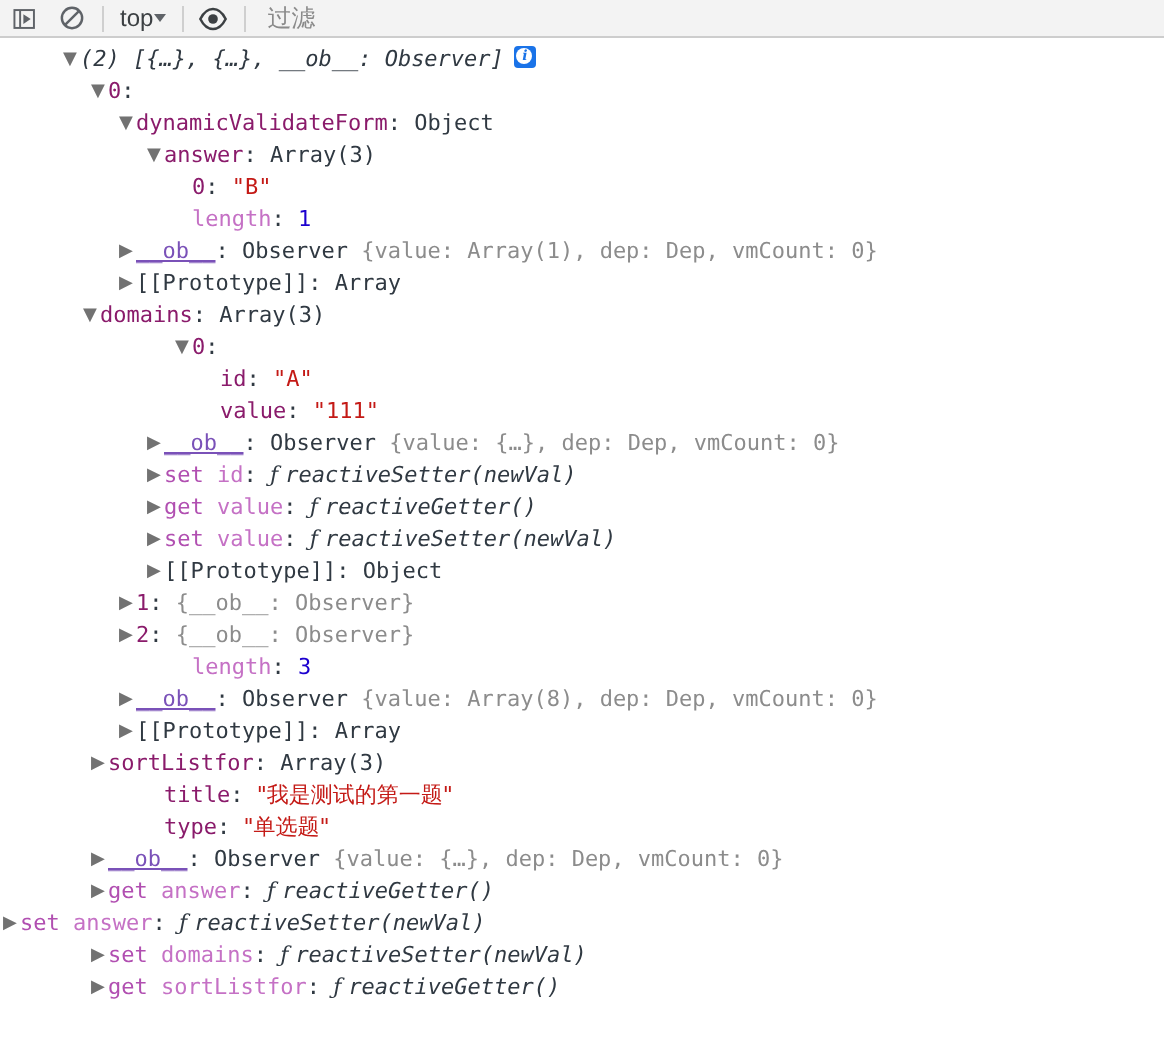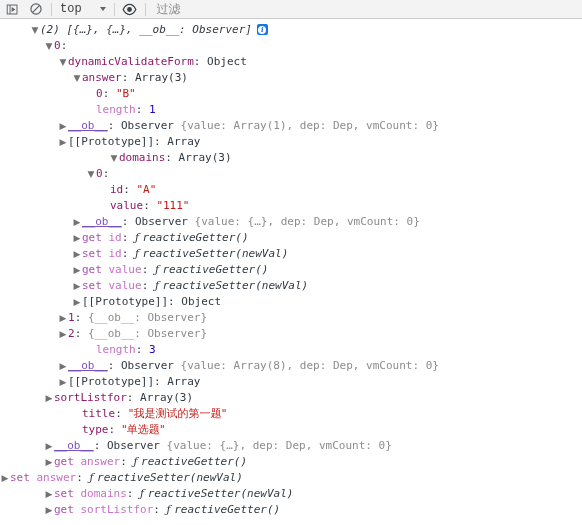--- a/index.html
+++ b/index.html
@@ -38,27 +38,26 @@
   }
   .tb-sep {
     width: 1px;
     height: 13px;
     background: #cfcfcf;
     margin: 0 3px;
   }
   .tb-select {
     display: flex;
     align-items: center;
-    gap: 18px;
+    gap: 0;
     padding: 0 5px;
     height: 17px;
     cursor: pointer;
     color: #3c4043;
     font-size: 12px;
-    font-family: Liberation Mono, monospace;
   }
   .caret {
     width: 0; height: 0;
     border-left: 3.5px solid transparent;
     border-right: 3.5px solid transparent;
     border-top: 4.5px solid #5f6368;
     display: inline-block;
   }
   .tb-filter {
     flex: 1;
@@ -176,26 +175,25 @@
 
 <div id="console">
     <div class="row" style="padding-left: 30px;"><span class="arrow">▼</span><span class="arraysum">(2) [{…}, {…}, __ob__: Observer]</span><span class="badge"><span class="ic">i</span></span></div>
     <div class="row" style="padding-left: 44px;"><span class="arrow">▼</span><span class="prop">0</span><span class="plain">:</span></div>
     <div class="row" style="padding-left: 58px;"><span class="arrow">▼</span><span class="prop">dynamicValidateForm</span><span class="plain">: </span><span class="objname">Object</span></div>
     <div class="row" style="padding-left: 72px;"><span class="arrow">▼</span><span class="prop">answer</span><span class="plain">: </span><span class="objname">Array(3)</span></div>
     <div class="row" style="padding-left: 86px;"><span class="arrow none">·</span><span class="prop">0</span><span class="plain">: </span><span class="str">"B"</span></div>
     <div class="row" style="padding-left: 86px;"><span class="arrow none">·</span><span class="prop-dim">length</span><span class="plain">: </span><span class="num">1</span></div>
     <div class="row" style="padding-left: 58px;"><span class="arrow">▶</span><span class="prop-ob">__ob__</span><span class="plain">: </span><span class="objname">Observer </span><span class="preview">{value: Array(1), dep: Dep, vmCount: 0}</span></div>
     <div class="row" style="padding-left: 58px;"><span class="arrow">▶</span><span class="proto">[[Prototype]]</span><span class="plain">: </span><span class="objname">Array</span></div>
-    <div class="row" style="padding-left: 109px;"><span class="arrow">▼</span><span class="prop">domains</span><span class="plain">: </span><span class="objname">Array(3)</span></div>
+    <div class="row" style="padding-left: 40px;"><span class="arrow">▼</span><span class="prop">domains</span><span class="plain">: </span><span class="objname">Array(3)</span></div>
     <div class="row" style="padding-left: 86px;"><span class="arrow">▼</span><span class="prop">0</span><span class="plain">:</span></div>
     <div class="row" style="padding-left: 100px;"><span class="arrow none">·</span><span class="prop">id</span><span class="plain">: </span><span class="str">"A"</span></div>
     <div class="row" style="padding-left: 100px;"><span class="arrow none">·</span><span class="prop">value</span><span class="plain">: </span><span class="str">"111"</span></div>
     <div class="row" style="padding-left: 72px;"><span class="arrow">▶</span><span class="prop-ob">__ob__</span><span class="plain">: </span><span class="objname">Observer </span><span class="preview">{value: {…}, dep: Dep, vmCount: 0}</span></div>
-    <div class="row" style="padding-left: 72px;"><span class="arrow">▶</span><span class="kw">get </span><span class="accessor">id</span><span class="plain">: </span><span class="fnsym">ƒ </span><span class="fn">reactiveGetter()</span></div>
     <div class="row" style="padding-left: 72px;"><span class="arrow">▶</span><span class="kw">set </span><span class="accessor">id</span><span class="plain">: </span><span class="fnsym">ƒ </span><span class="fn">reactiveSetter(newVal)</span></div>
     <div class="row" style="padding-left: 72px;"><span class="arrow">▶</span><span class="kw">get </span><span class="accessor">value</span><span class="plain">: </span><span class="fnsym">ƒ </span><span class="fn">reactiveGetter()</span></div>
     <div class="row" style="padding-left: 72px;"><span class="arrow">▶</span><span class="kw">set </span><span class="accessor">value</span><span class="plain">: </span><span class="fnsym">ƒ </span><span class="fn">reactiveSetter(newVal)</span></div>
     <div class="row" style="padding-left: 72px;"><span class="arrow">▶</span><span class="proto">[[Prototype]]</span><span class="plain">: </span><span class="objname">Object</span></div>
     <div class="row" style="padding-left: 58px;"><span class="arrow">▶</span><span class="prop">1</span><span class="plain">: </span><span class="preview">{__ob__: Observer}</span></div>
     <div class="row" style="padding-left: 58px;"><span class="arrow">▶</span><span class="prop">2</span><span class="plain">: </span><span class="preview">{__ob__: Observer}</span></div>
     <div class="row" style="padding-left: 86px;"><span class="arrow none">·</span><span class="prop-dim">length</span><span class="plain">: </span><span class="num">3</span></div>
     <div class="row" style="padding-left: 58px;"><span class="arrow">▶</span><span class="prop-ob">__ob__</span><span class="plain">: </span><span class="objname">Observer </span><span class="preview">{value: Array(8), dep: Dep, vmCount: 0}</span></div>
     <div class="row" style="padding-left: 58px;"><span class="arrow">▶</span><span class="proto">[[Prototype]]</span><span class="plain">: </span><span class="objname">Array</span></div>
     <div class="row" style="padding-left: 44px;"><span class="arrow">▶</span><span class="prop">sortListfor</span><span class="plain">: </span><span class="objname">Array(3)</span></div>

